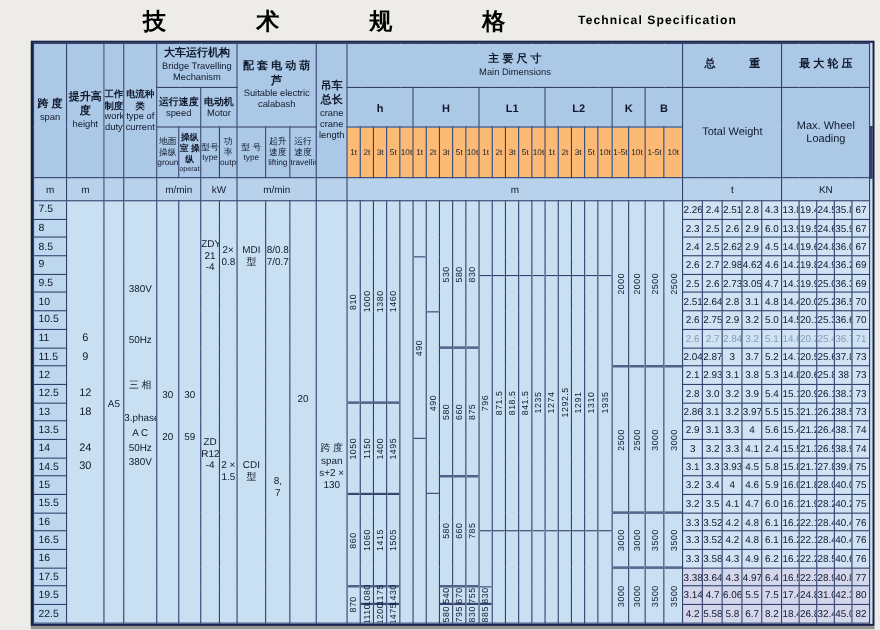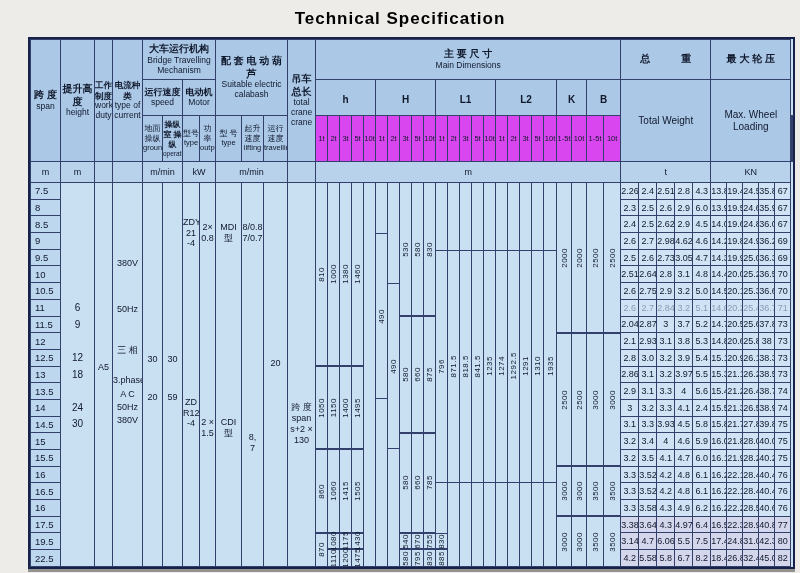--- a/index.html
+++ b/index.html
@@ -1,27 +1,27 @@
 <!DOCTYPE html>
 <html><head>
 <meta charset="utf-8">
 <style>
   html,body{margin:0;padding:0;}
   body{width:800px;height:573px;background:#edecе8;background:#edece8;font-family:"Liberation Sans","DejaVu Sans",sans-serif;color:#10182c;position:relative;overflow:hidden;}
   .titlebar{position:absolute;top:4px;left:0;width:100%;height:30px;display:flex;align-items:center;justify-content:center;gap:28px;}
   .title-zh{font-size:21px;font-weight:bold;letter-spacing:38px;color:#000;}
-  .title-en{font-size:17px;font-weight:bold;color:#000;letter-spacing:1px;}
+  .title-en{font-size:11px;font-weight:bold;color:#000;letter-spacing:1px;}
   .tablewrap{position:absolute;left:28px;top:37px;width:763px;height:528px;border:2px solid #17224a;box-shadow:0 3px 0 rgba(40,40,40,.45);}
   table{border-collapse:collapse;table-layout:fixed;width:763px;height:528px;background:#c9e0f2;}
   td{border:1px solid #33406b;padding:0;text-align:center;vertical-align:middle;overflow:hidden;}
   thead td{background:#abc9e6;}
   .zh{font-size:10px;font-weight:bold;line-height:1.25;}
   .zhsp{letter-spacing:14px;padding-left:14px;}
   .en{font-size:8.5px;line-height:1.15;}
-  .ton{font-size:7.5px;background:#d946ef;}
+  .ton{font-size:7.5px;background:#fdba74;}
   .unit{font-size:9px;background:#b7d2ea;height:20px;}
   .num{font-size:9px;background:#cfe3f4;}
   tbody td.spancol{font-size:9.5px;background:#bdd7ee;text-align:left;padding-left:4px;}
   .rel{position:relative;width:100%;height:100%;}
   .mi{position:absolute;left:0;width:100%;transform:translateY(-50%);font-size:9px;line-height:1.2;}
   .mi.big{font-size:10px;}
   .seg{position:absolute;left:0;width:100%;display:flex;align-items:center;justify-content:center;box-sizing:border-box;}
   .seg.bt{border-top:1px solid #33406b;}
   .seg.bb{border-bottom:1px solid #33406b;}
   .vt{writing-mode:vertical-rl;transform:rotate(180deg);font-size:8px;white-space:nowrap;letter-spacing:.5px;}
@@ -30,20 +30,21 @@
   tr.lav td.num{background:#d4d7ec;}
   .hdr-r1{height:40px;}
   .hdr-r2{height:36px;}
   .hdr-r3{height:46px;}
   tbody tr{height:16px;}
 </style>
 </head>
 <body>
 
 <div class="titlebar">
+  <span class="title-zh">技  术  规  格</span>
   <span class="title-en">Technical Specification</span>
 </div>
 
 <div class="tablewrap">
 <table>
   <colgroup id="cols">
         <col style="width:30px">
         <col style="width:34px">
         <col style="width:18px">
         <col style="width:30px">
@@ -111,21 +112,21 @@
       <td colspan="4">
             <div class="zh">大车运行机构</div>
             <div class="en">Bridge Travelling Mechanism</div>
           </td>
       <td colspan="3" rowspan="2">
             <div class="zh">配 套 电 动 葫 芦</div>
             <div class="en">Suitable electric calabash</div>
           </td>
       <td rowspan="3">
             <div class="zh">吊车 总长</div>
-            <div class="en">total crane crane</div>
+            <div class="en">crane crane length</div>
           </td>
       <td colspan="24">
             <div class="zh">主       要       尺       寸</div>
             <div class="en">Main        Dimensions</div>
           </td>
       <td colspan="5">
             <div class="zh zhsp">总        重</div>
           </td>
       <td colspan="5">
             <div class="zh">最  大  轮  压</div>

